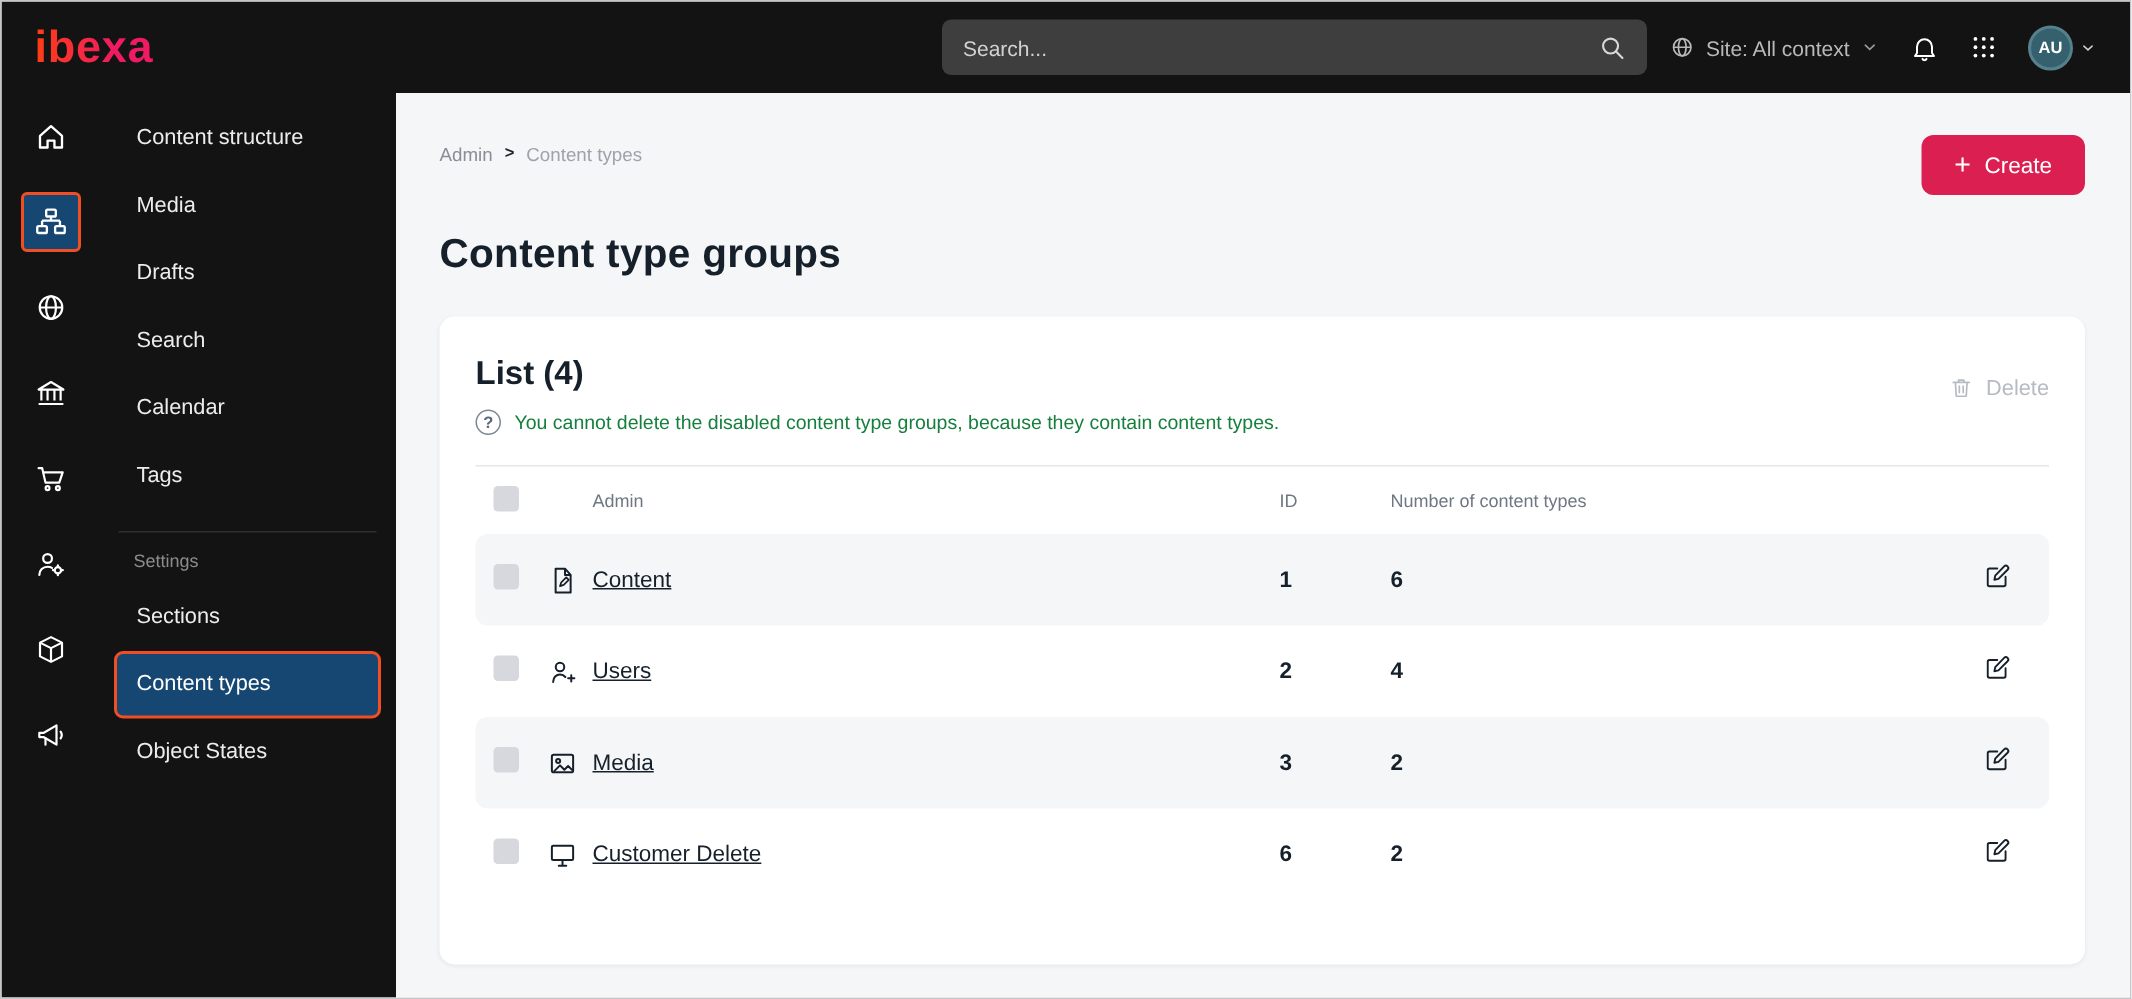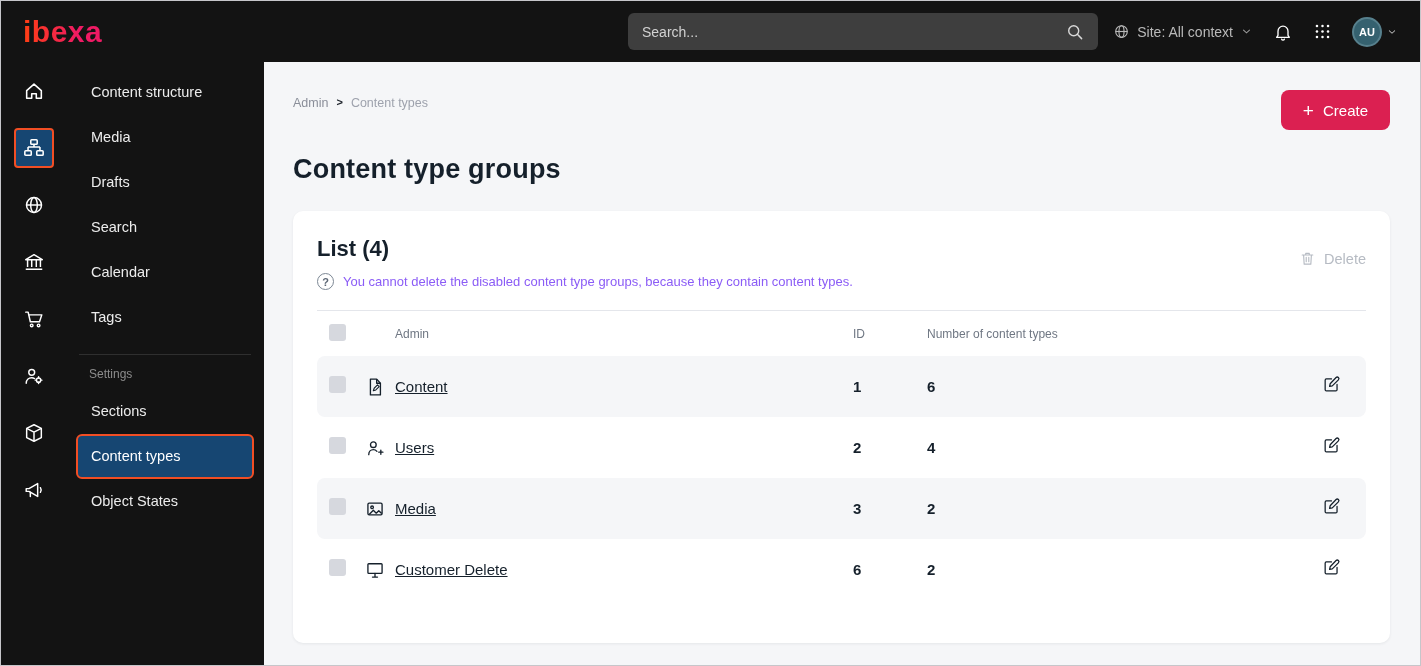--- a/index.html
+++ b/index.html
@@ -45,21 +45,21 @@
         height:40px;padding:0 22px;font-size:15px;font-weight:500;cursor:pointer;font-family:inherit;}
   .create-btn .plus{font-size:19px;font-weight:400;line-height:1;}
   .page-title{font-size:27px;font-weight:700;color:#15202b;margin-top:24px;letter-spacing:.2px;}
 
   .card{background:#fff;border-radius:10px;margin-top:26px;padding:25px 24px 28px;box-shadow:0 1px 3px rgba(20,30,40,.07);height:432px;}
   .card-head{display:flex;justify-content:space-between;align-items:flex-start;}
   .list-title{font-size:22px;font-weight:700;color:#15202b;}
   .info-line{display:flex;align-items:center;gap:9px;margin-top:11px;}
   .q-icon{width:17px;height:17px;border:1.4px solid #7c8794;border-radius:50%;color:#5c6775;font-size:11px;font-weight:600;
         display:flex;align-items:center;justify-content:center;flex-shrink:0;}
-  .info-text{font-size:13px;color:#8b5cf6;}
+  .info-text{font-size:13px;color:#15803d;}
   .delete-btn{display:flex;align-items:center;gap:8px;background:none;border:none;color:#b6bbc3;font-size:14.5px;
         cursor:default;font-family:inherit;padding-top:14px;}
 
   .table{margin-top:20px;}
   .t-head,.t-row{display:grid;grid-template-columns:48px 30px 458px 74px 1fr 44px;align-items:center;}
   .t-head{border-top:1px solid #e4e6eb;padding:13px 0 12px;color:#6f7783;font-size:12px;}
   .t-row{height:61px;border-radius:8px;}
   .rows .t-row:nth-child(odd){background:#f5f6f8;}
   .cell-check{padding-left:12px;}
   .checkbox{width:17px;height:17px;background:#d6d8de;border-radius:3px;display:inline-block;cursor:pointer;}

